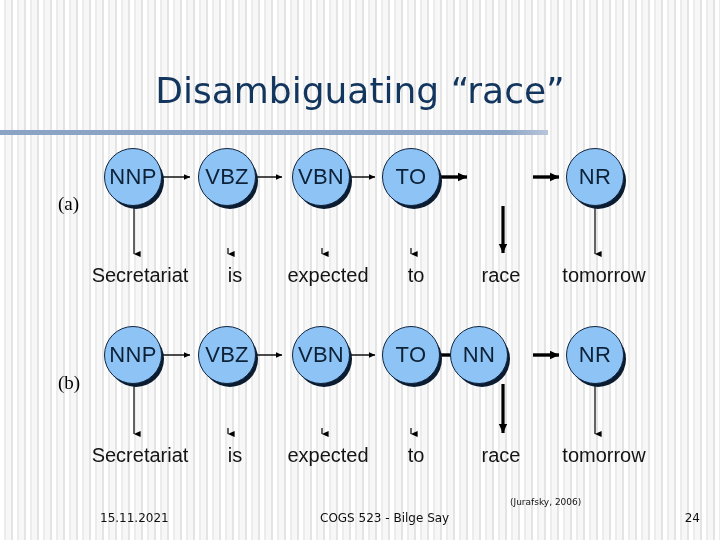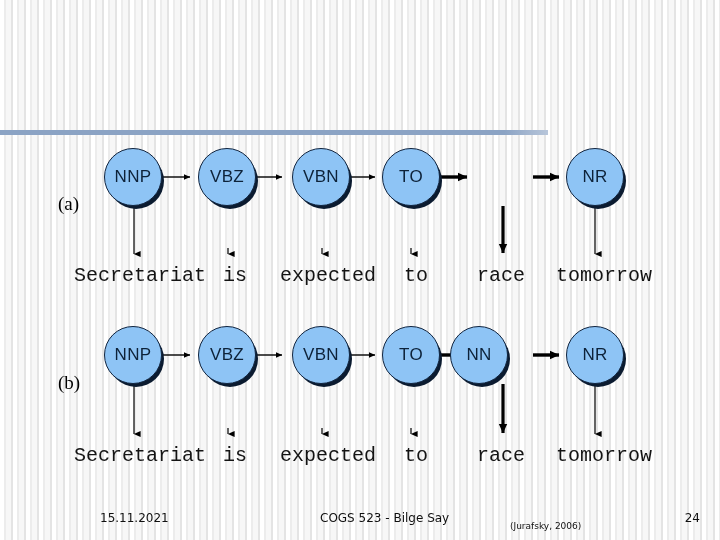--- a/index.html
+++ b/index.html
@@ -71,28 +71,28 @@
     height: 58px;
     border-radius: 50%;
     background: #8ec4f5;
     border: 1.5px solid #10243f;
     box-shadow: 3px 4px 0px -1px #0b1b30;
     box-sizing: border-box;
     display: flex;
     align-items: center;
     justify-content: center;
     font-family: "Liberation Sans", sans-serif;
-    font-size: 17px;
+    font-size: 22px;
     color: #0d2239;
     letter-spacing: 0.3px;
     text-align: right;
   }
   .word {
     position: absolute;
-    font-family: Liberation Mono, monospace;
+    font-family: Liberation Sans, sans-serif;
     font-size: 20px;
     color: #141414;
     white-space: nowrap;
     transform: translateX(-50%);
     text-align: right;
   }
   
   .footer-text {
     position: absolute;
     font-family: "DejaVu Sans", sans-serif;
@@ -104,28 +104,28 @@
   #footer-center { left: 320px; top: 511px; }
   #footer-page { right: 20px; top: 511px; }
   #citation {
     position: absolute;
     left: 510px;
     top: 497px;
     font-family: "DejaVu Sans", sans-serif;
     font-size: 9px;
     color: #101010;
     white-space: nowrap;
-    margin-top: 24px;
   }
 </style>
 </head>
 <body>
 
 <div id="slide">
 
+  <div id="slide-title">Disambiguating “race”</div>
   <div id="title-rule"></div>
 
   <svg id="diagram" viewBox="0 0 720 540">
     <defs>
       <marker id="ah-thin" markerWidth="7" markerHeight="7" refX="6.2" refY="3.5" orient="auto" markerUnits="userSpaceOnUse">
         <path d="M0,0.7 L6.4,3.5 L0,6.3 z" fill="#000000"></path>
       </marker>
       <marker id="ah-bold" markerWidth="12" markerHeight="12" refX="9.5" refY="5" orient="auto" markerUnits="userSpaceOnUse">
         <path d="M0,0.6 L9.8,5 L0,9.4 z" fill="#000000"></path>
       </marker>

